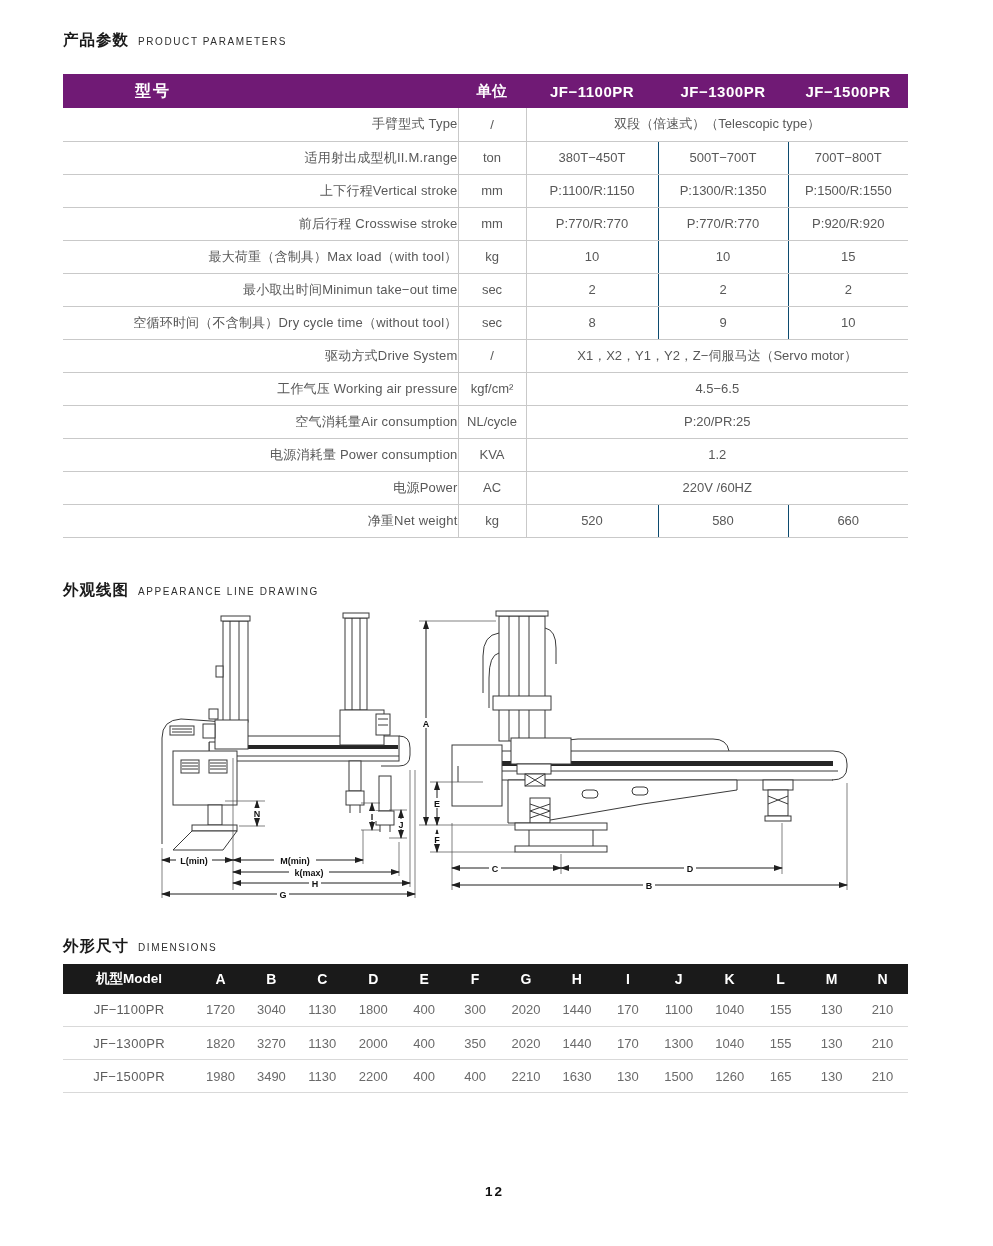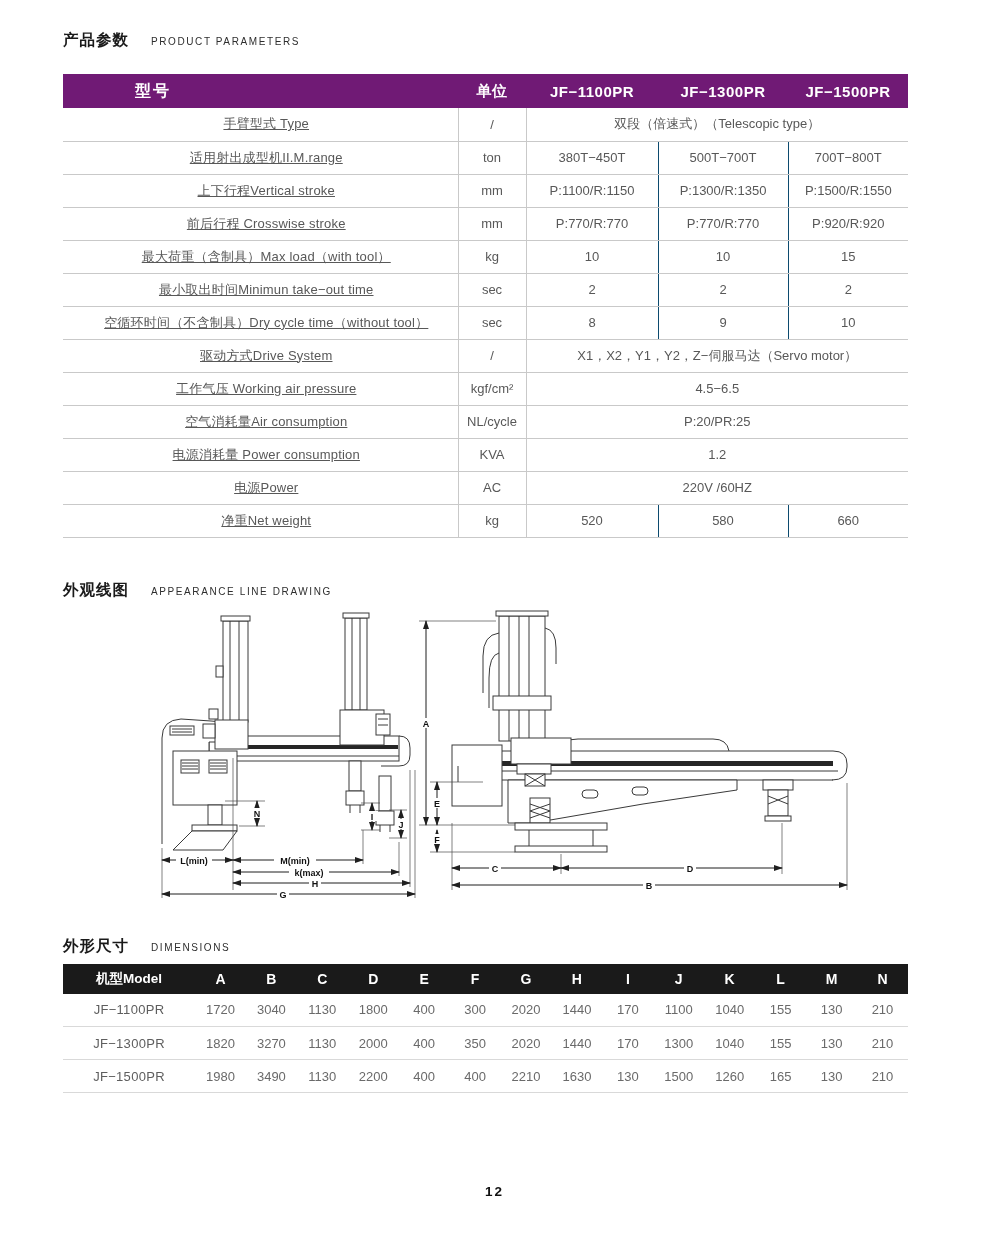--- a/index.html
+++ b/index.html
@@ -7,41 +7,41 @@
   .page {
     position: relative;
     width: 993px; height: 1246px;
     background: #fff;
     font-family: "Liberation Sans", sans-serif;
     color: #222;
     overflow: hidden;
   }
   .content { position: absolute; left: 63px; top: 30px; width: 845px; }
 
-  .section-title { display: flex; align-items: baseline; gap: 22px; height: 18px; }
+  .section-title { display: flex; align-items: baseline; gap: 9px; height: 18px; }
   .section-title .zh { font-size: 15.5px; font-weight: bold; color: #1a1a1a; letter-spacing: 1px; }
   .section-title .en { font-size: 10px; color: #2e2e2e; letter-spacing: 1.6px; }
 
   
   table.params { width: 845px; border-collapse: collapse; table-layout: fixed; margin-top: 26px; }
   table.params col.c0 { width: 395px; }
   table.params col.c1 { width: 68px; }
   table.params col.c2 { width: 132px; }
   table.params col.c3 { width: 130px; }
   table.params col.c4 { width: 120px; }
   table.params thead th {
     background: #701a75; color: #fff; height: 34px;
     font-size: 15px; font-weight: bold; text-align: center; letter-spacing: .5px;
   }
   table.params thead th.h-name { text-align: left; padding-left: 72px; font-size: 16px; letter-spacing: 2px; }
   table.params td {
     height: 33px; font-size: 13px; color: #585858;
     border-bottom: 1px solid #c9c9c9; background: #fff;
   }
-  table.params td.name { text-align: center; padding-left: 12px; letter-spacing: .2px; text-decoration: underline; }
+  table.params td.name { text-align: right; padding-left: 12px; letter-spacing: .2px; }
   table.params td.u { text-align: center; border-left: 1px solid #c9c9c9; border-right: 1px solid #c9c9c9; }
   table.params td.v { text-align: center; }
   table.params td.v + td.v { border-left: 1px solid #0c4a6e; }
 
   
   .drawing-title { margin-top: 42px; }
   svg.linedrawing { display: block; margin-top: 10px; }
   svg.linedrawing .m { stroke: #3a3a3a; stroke-width: 1; fill: none; }
   svg.linedrawing .mf { stroke: #3a3a3a; stroke-width: 1; fill: #fff; }
   svg.linedrawing .dk { fill: #262626; stroke: none; }

